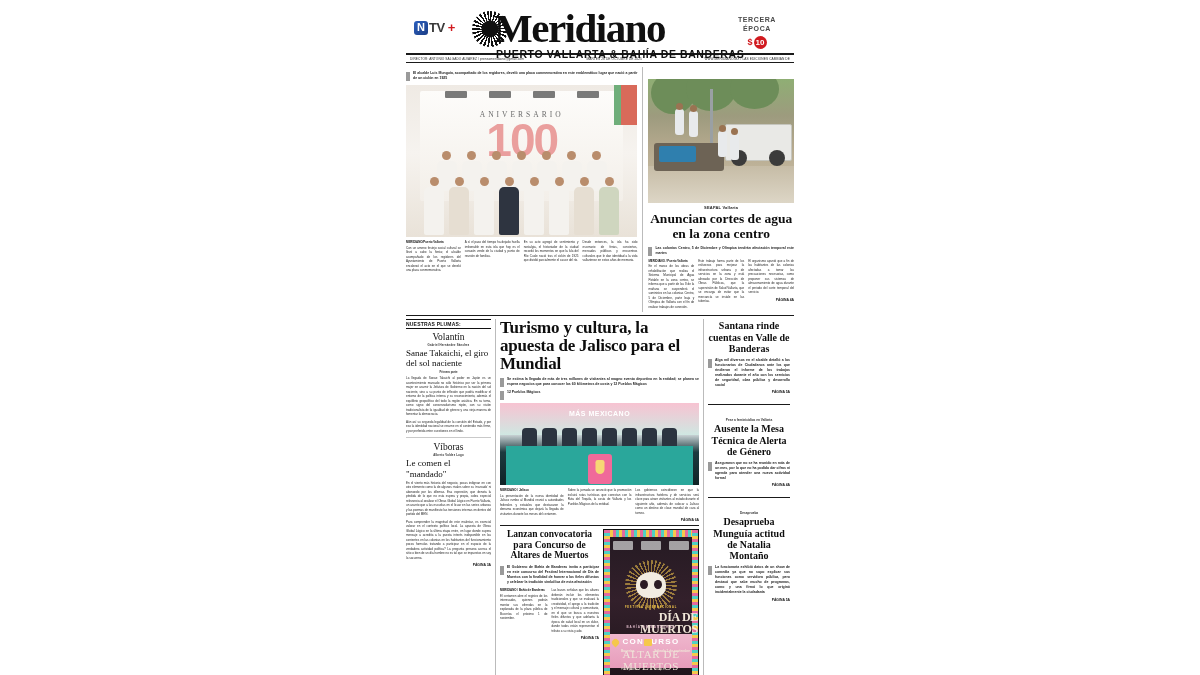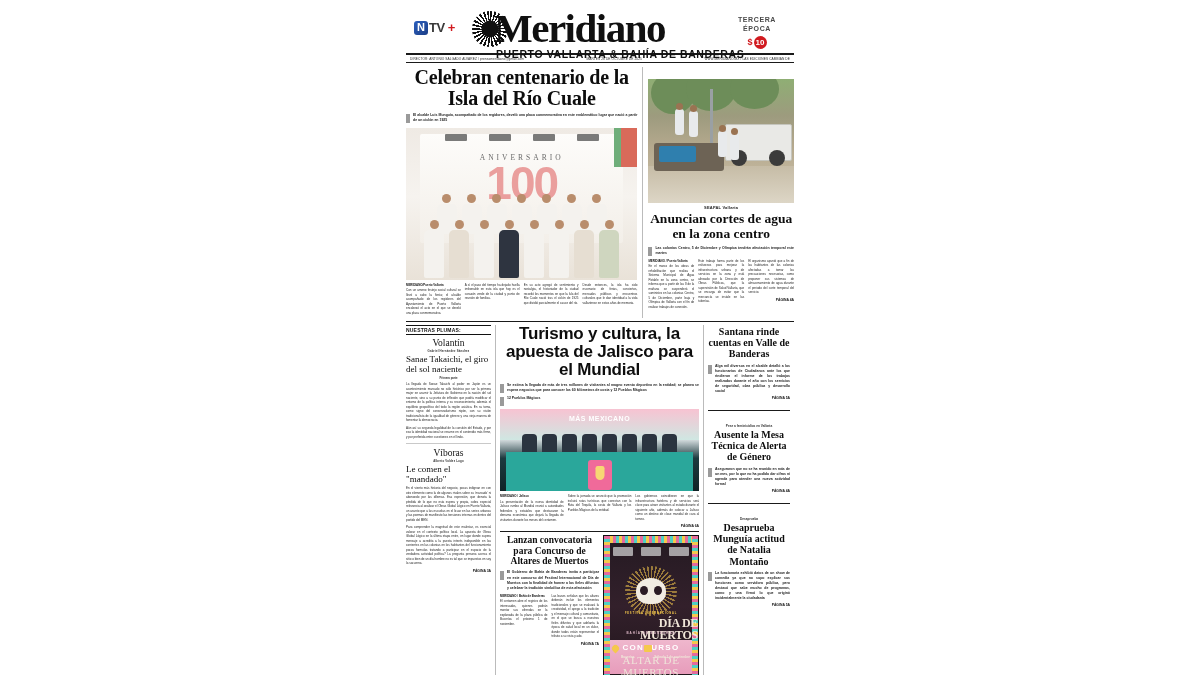--- a/index.html
+++ b/index.html
@@ -180,23 +180,23 @@
     font-size: 5px; font-weight: bold; letter-spacing: .2px; color: #111;
     border-top: 1px solid #111; border-bottom: 1px solid #111;
     padding: 1px 0; text-align: left; margin-bottom: 3px;
   }
   .col-name { font-family: "Liberation Serif", serif; font-size: 9.5px; text-align: center; color: #111; }
   .col-author { font-size: 2.8px; font-weight: bold; text-align: center; color: #333; margin: 1px 0; letter-spacing: .2px; }
   .col-title { font-family: "Liberation Serif", serif; font-size: 9px; line-height: 1.12; text-align: left; color: #0d0d0d; margin-bottom: 2px; }
   .col-sub { font-size: 2.8px; font-weight: bold; text-align: center; color: #333; margin-bottom: 2px; }
 
   .hl-lg {
-    font-family: Liberation Sans, sans-serif;
+    font-family: Liberation Serif, serif;
     font-weight: bold; font-size: 17px; line-height: 1.06;
-    text-align: center; color: #0d0d0d; letter-spacing: -0.2px;
+    color: #0d0d0d; letter-spacing: -0.2px;
   }
 
   .photo-mundial { height: 82px; margin-top: 3px;
     background: linear-gradient(180deg,#f2b7c6 0%,#e8eef0 35%,#1d3a3f 60%,#0f2326 100%); }
   .mu-banner { position: absolute; left: 0; top: 0; width: 100%; height: 38%;
     background: linear-gradient(180deg,#f7c3d2,#cfe7e2); }
   .mu-banner span { position: absolute; width: 100%; top: 20%; text-align: center;
     font-weight: bold; font-size: 7px; color: #ffffff; letter-spacing: .5px; }
   .mu-table { position: absolute; left: 3%; bottom: 0; width: 94%; height: 48%; background: #2aa79b; }
   .mu-people { position: absolute; left: 0; top: 30%; width: 100%; height: 30%;
@@ -306,21 +306,20 @@
     <div class="masthead-rule"></div>
     <div class="infobar">
       <span>DIRECTOR: ANTONIO SALGADO ALVAREZ / prensameridiano@gmail.com</span>
       <span>MARTES 28 DE OCTUBRE DE 2025</span>
       <span>WWW.MERIDIANO.MX / LAS EDICIONES CAMBIAN DE</span>
     </div>
 
     <div class="top-block">
 
       <div class="top-left">
-        <div class="hl-xl">Celebran centenario de la Isla del Río Cuale</div>
         <div class="kicker-row">
           <span class="kicker-mark"></span>
           <span class="kicker-txt">El alcalde Luis Munguía, acompañado de los regidores, develó una placa conmemorativa en este emblemático lugar que nació a partir de un ciclón en 1925</span>
         </div>
 
         <div class="photo photo-main">
           <div class="anv-bg"></div>
           <div class="red-strip"></div>
           <div class="green-strip"></div>
           <div class="anv-logos">

